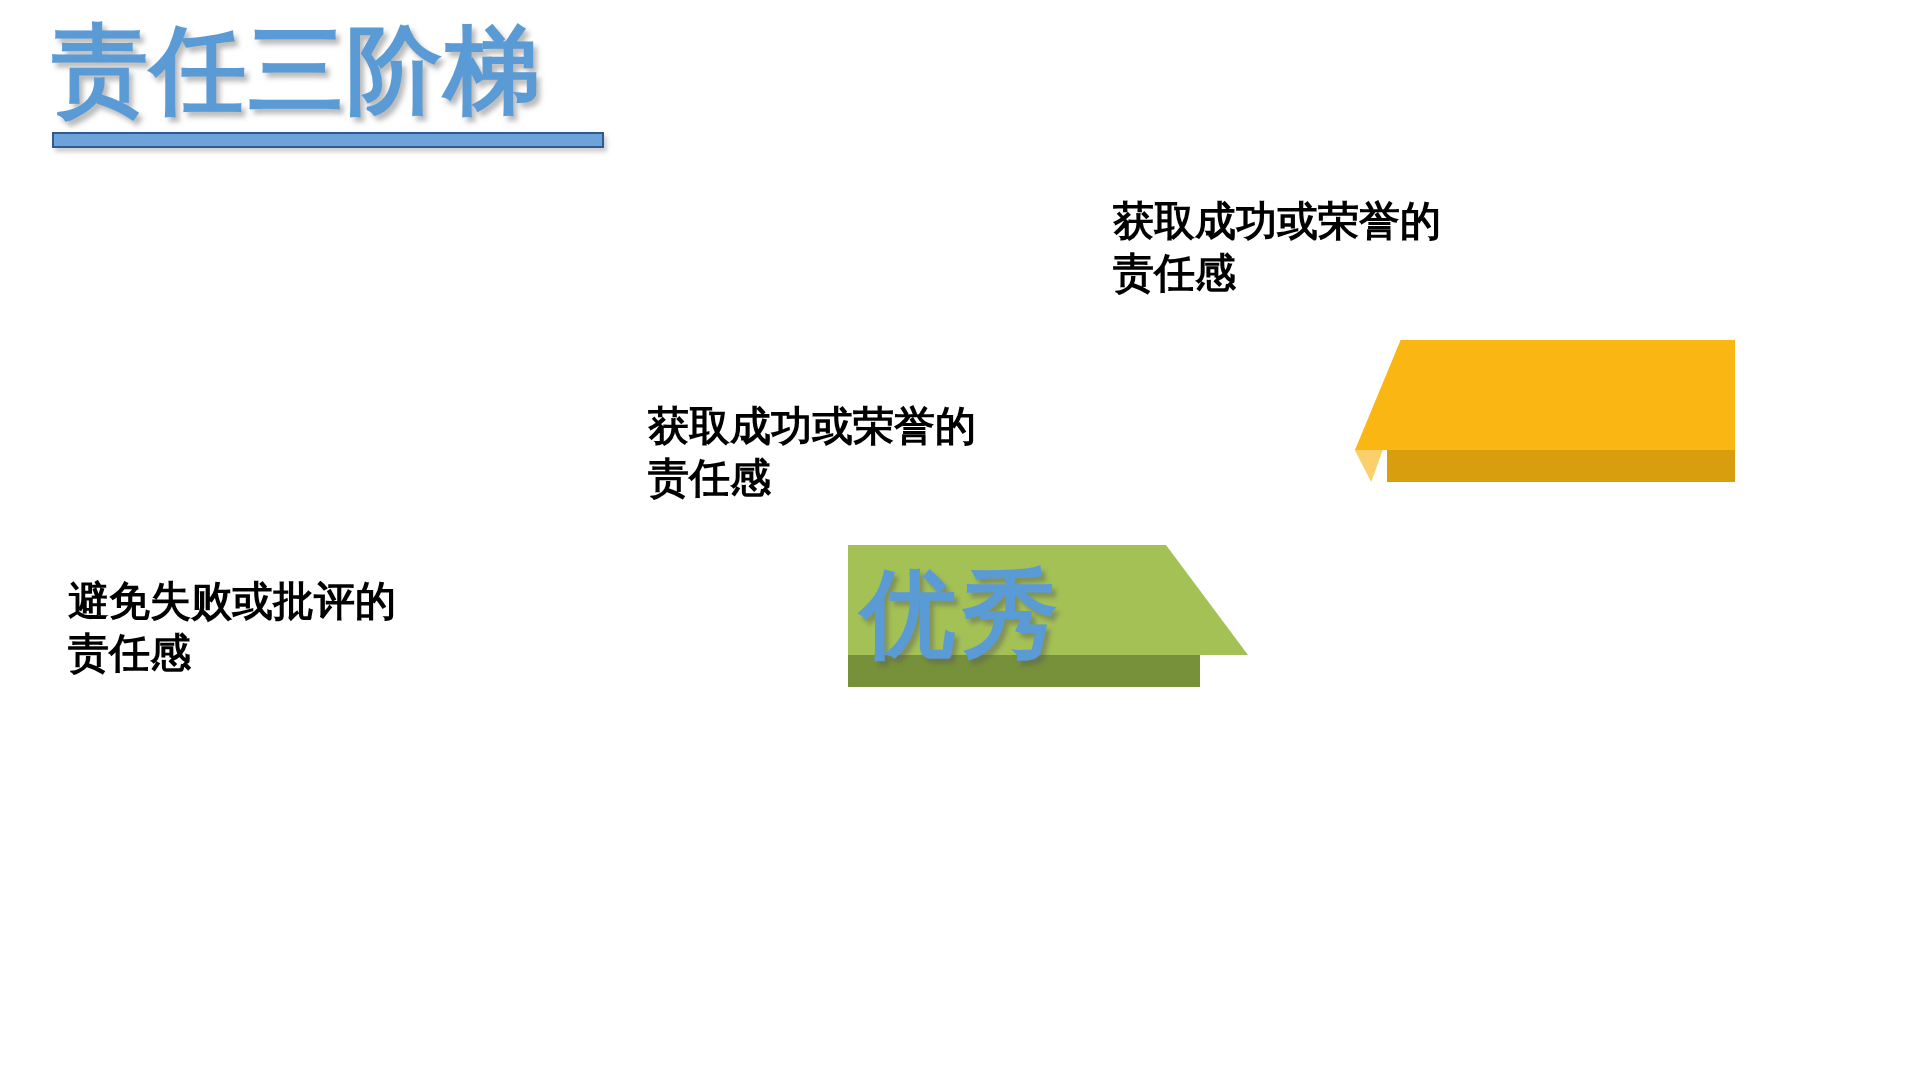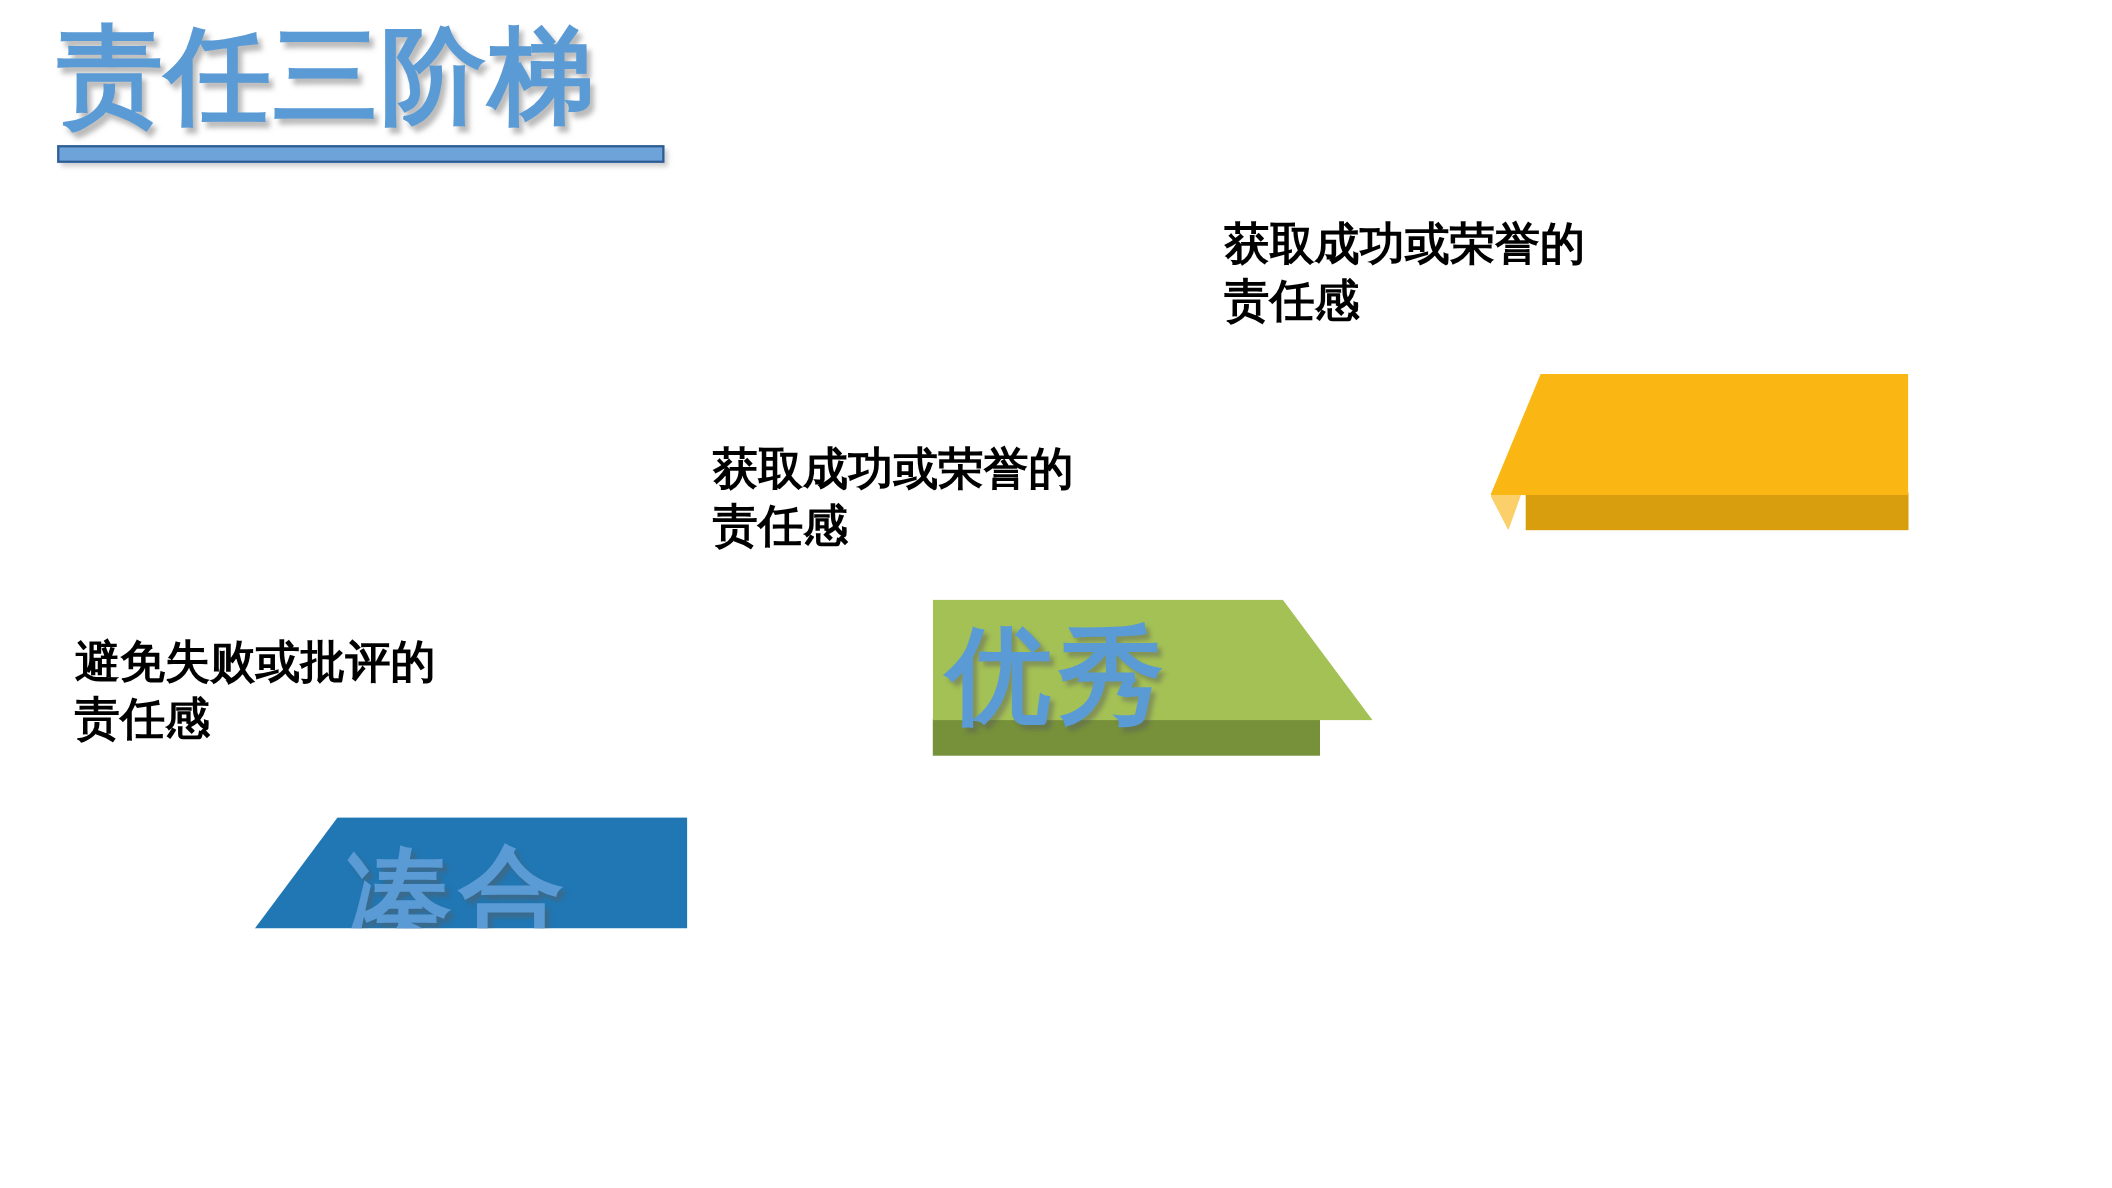--- a/index.html
+++ b/index.html
@@ -139,25 +139,20 @@
 <div id="slide">
 
   <div id="title-block">
     <div id="slide-title">责任三阶梯</div>
     <div id="title-rule"></div>
   </div>
 
   <div id="step-1" class="step-group">
     <div class="step-caption">避免失败或批评的
 责任感</div>
-    <div class="step-solid">
-      <div class="step-front"></div>
-      <div class="step-top"></div>
-      <div class="step-label">凑合</div>
-    </div>
   </div>
 
   <div id="step-2" class="step-group">
     <div class="step-caption">获取成功或荣誉的
 责任感</div>
     <div class="step-solid">
       <div class="step-front"></div>
       <div class="step-top"></div>
       <div class="step-label">优秀</div>
     </div>

